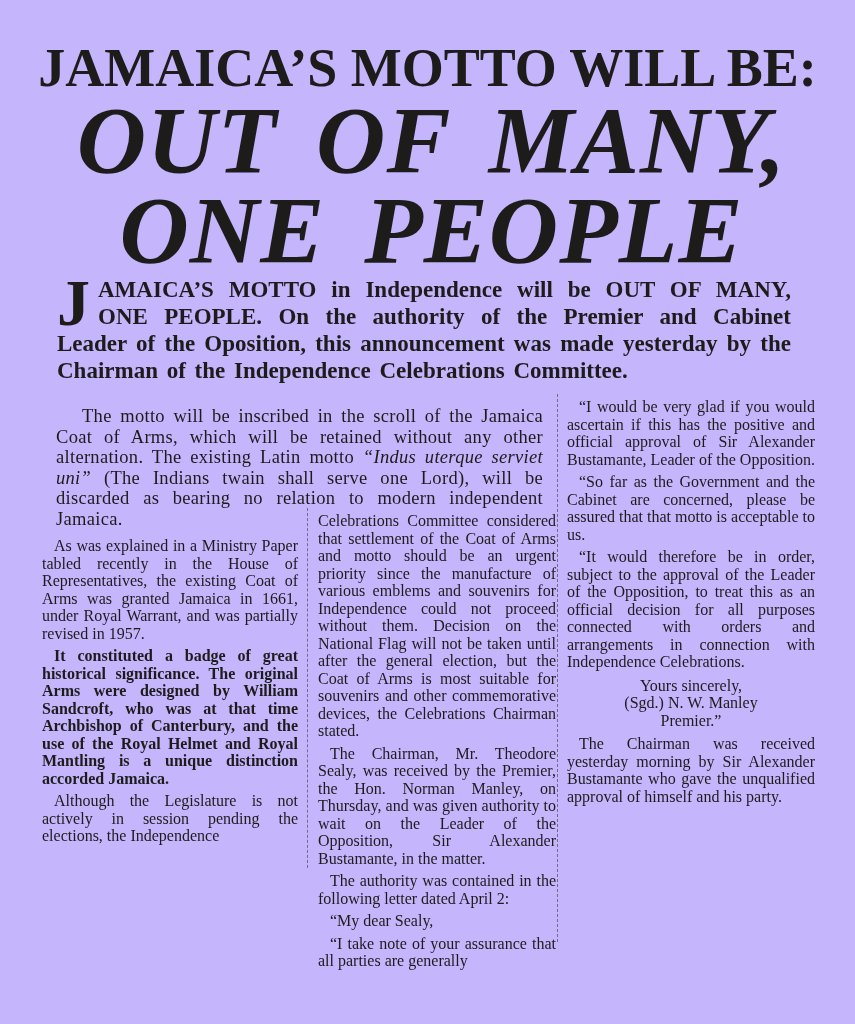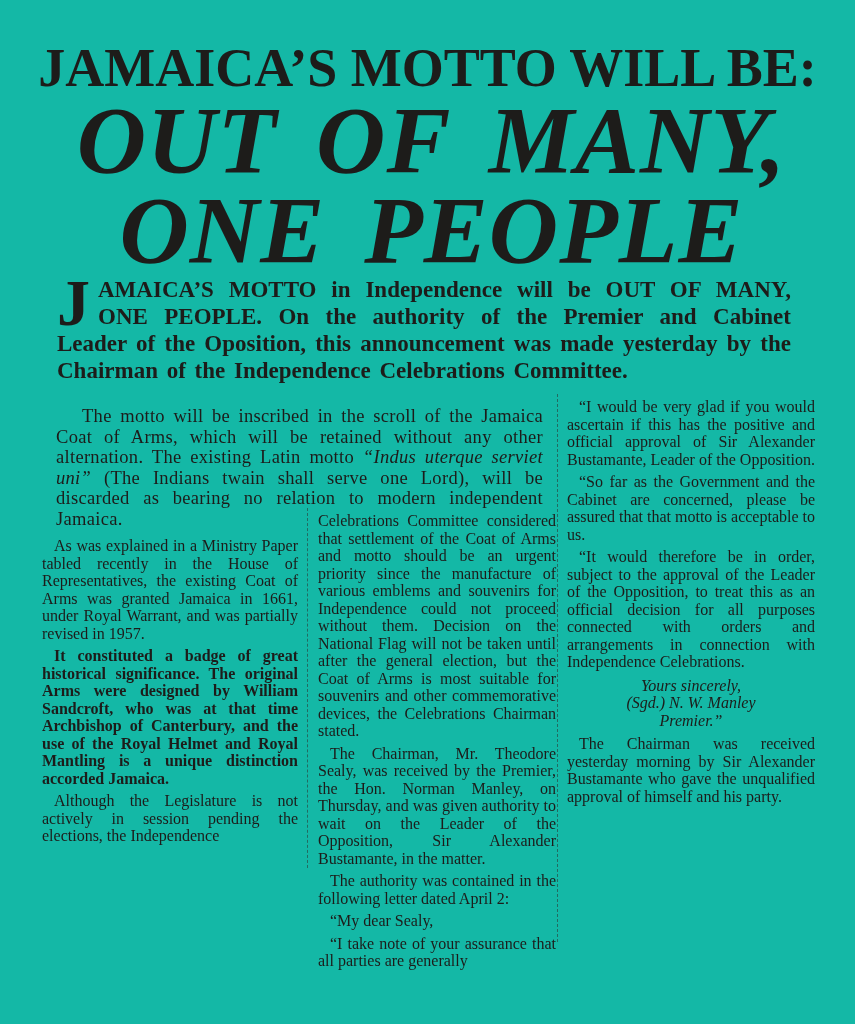--- a/index.html
+++ b/index.html
@@ -4,21 +4,21 @@
 <style>
   html, body {
     margin: 0;
     padding: 0;
     background: #ffffff;
   }
   .page {
     position: relative;
     width: 855px;
     height: 1024px;
-    background: #14b8a6;
+    background: #c4b5fd;
     color: #1d1c1a;
     font-family: "Liberation Serif", serif;
     overflow: hidden;
   }
   .kicker {
     position: absolute;
     top: 38px;
     left: 0;
     width: 100%;
     text-align: center;
@@ -79,21 +79,20 @@
   }
   .col p { margin: 0 0 5px 0; text-indent: 12px; }
   .col p.no-indent { text-indent: 0; }
   .col p.bold { font-weight: bold; }
   .col-left  { top: 516px; left: 42px;  width: 256px; margin-top: 21px; }
   .col-mid   { top: 512px; left: 318px; width: 238px; }
   .col-right { top: 398px; left: 567px; width: 248px; }
   .sig {
     text-align: center;
     margin: 6px 0 6px 0;
-    font-style: italic;
   }
   .sig div { line-height: 17.5px; }
   .rule {
     position: absolute;
     width: 0;
     border-left: 1px dashed rgba(45, 43, 40, 0.55);
   }
   .rule-1 { left: 307px; top: 508px; height: 360px; }
   .rule-2 { left: 557px; top: 394px; height: 548px; }
 </style>

